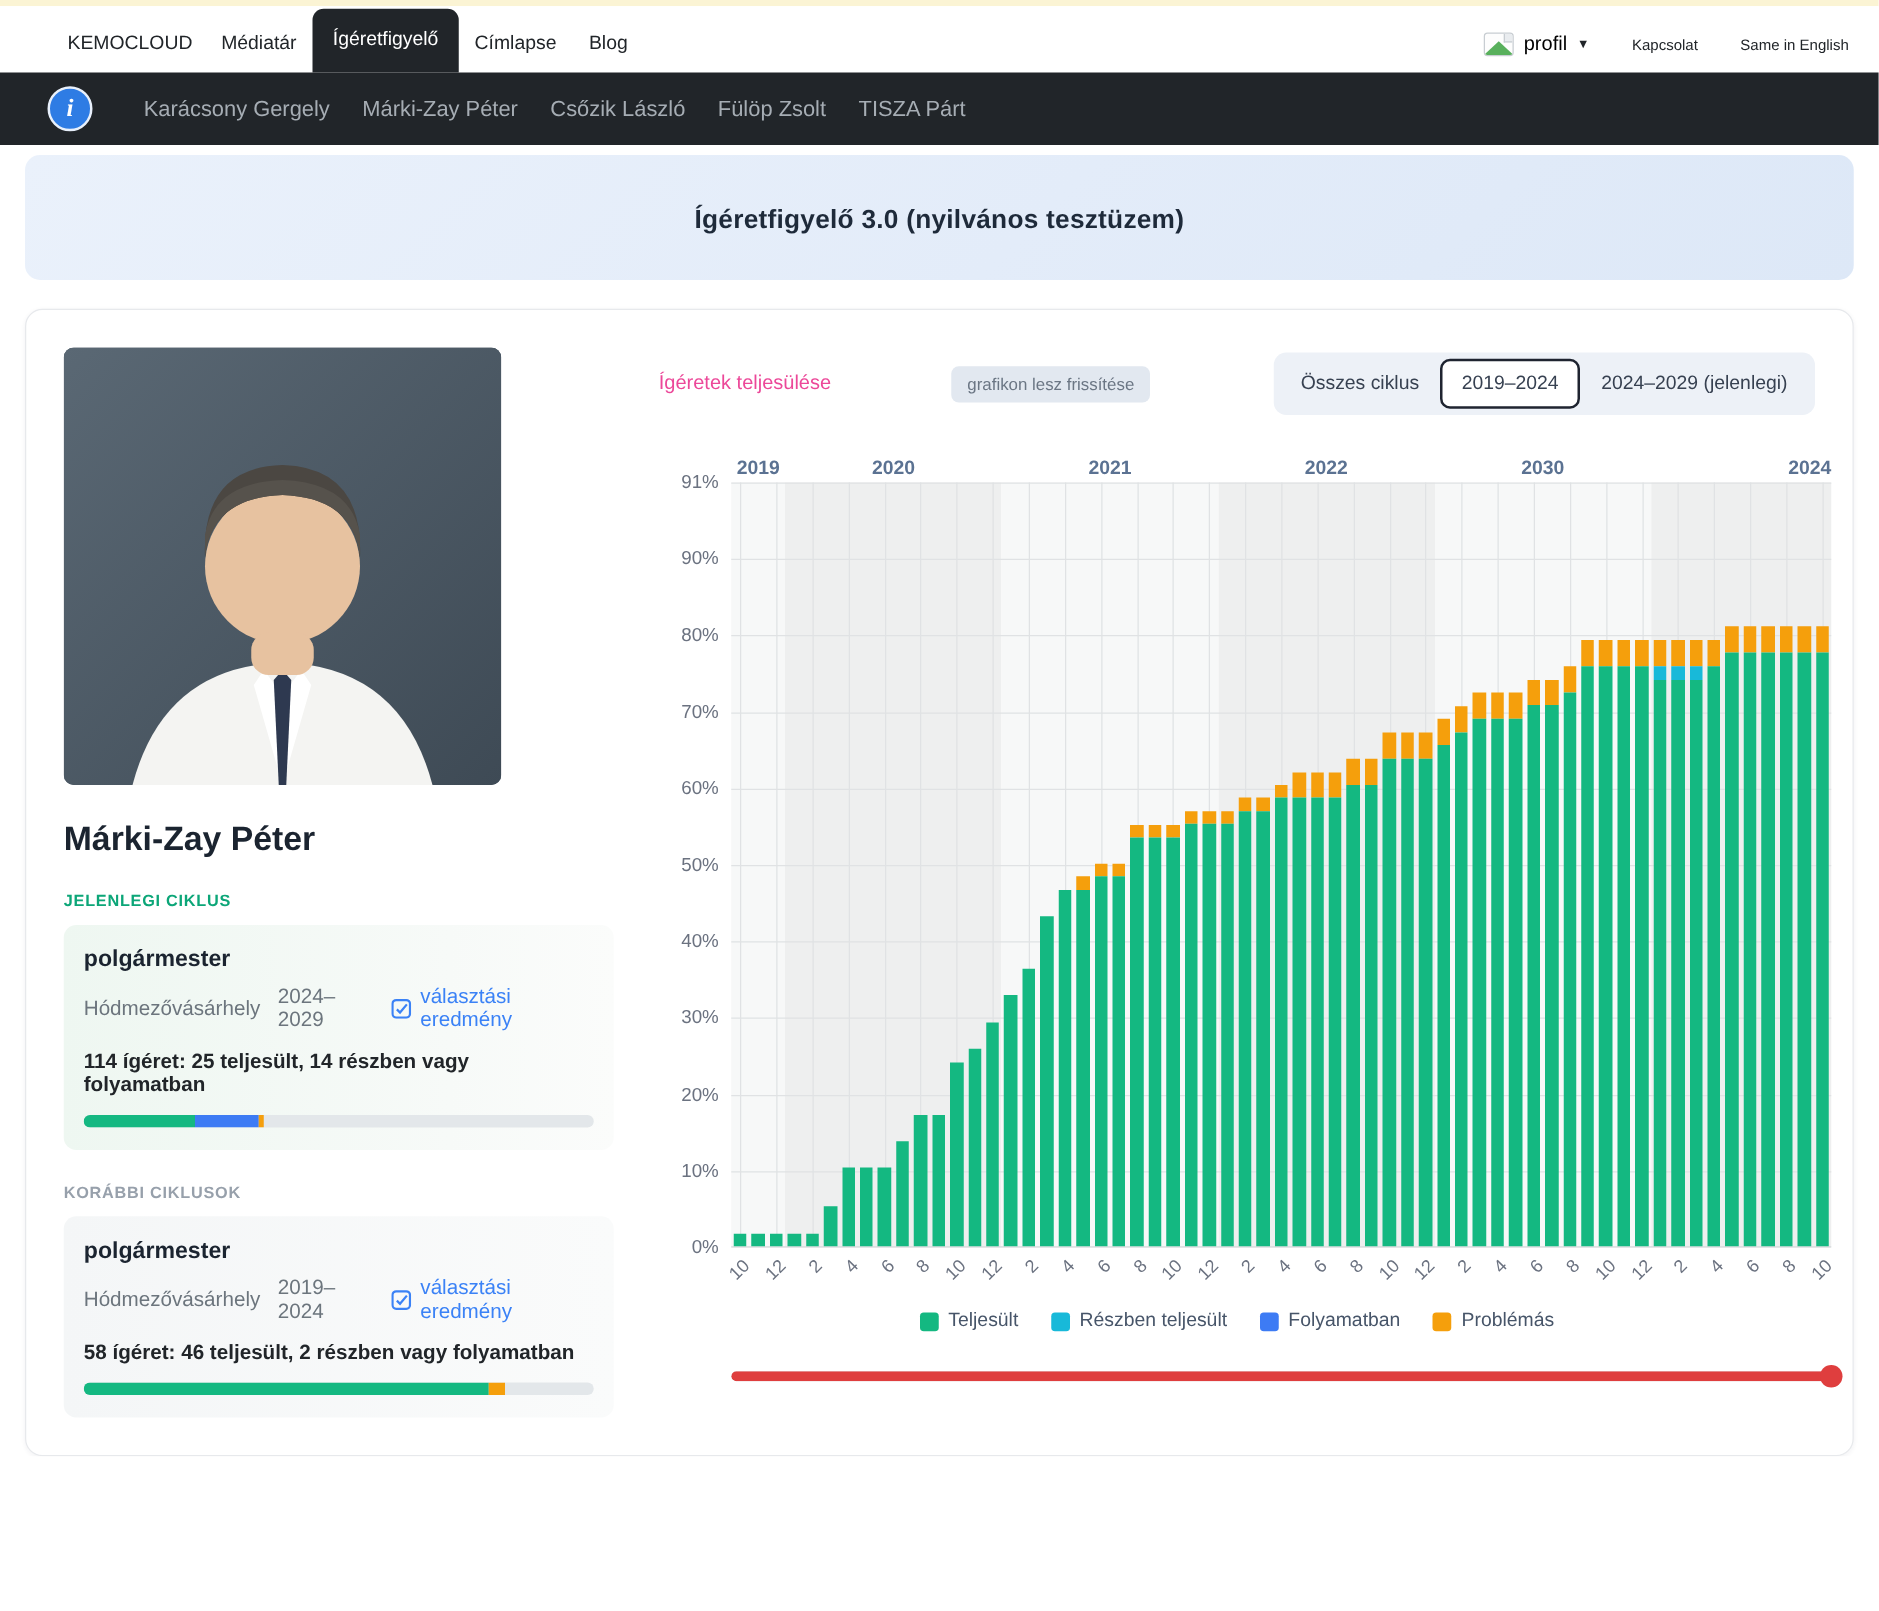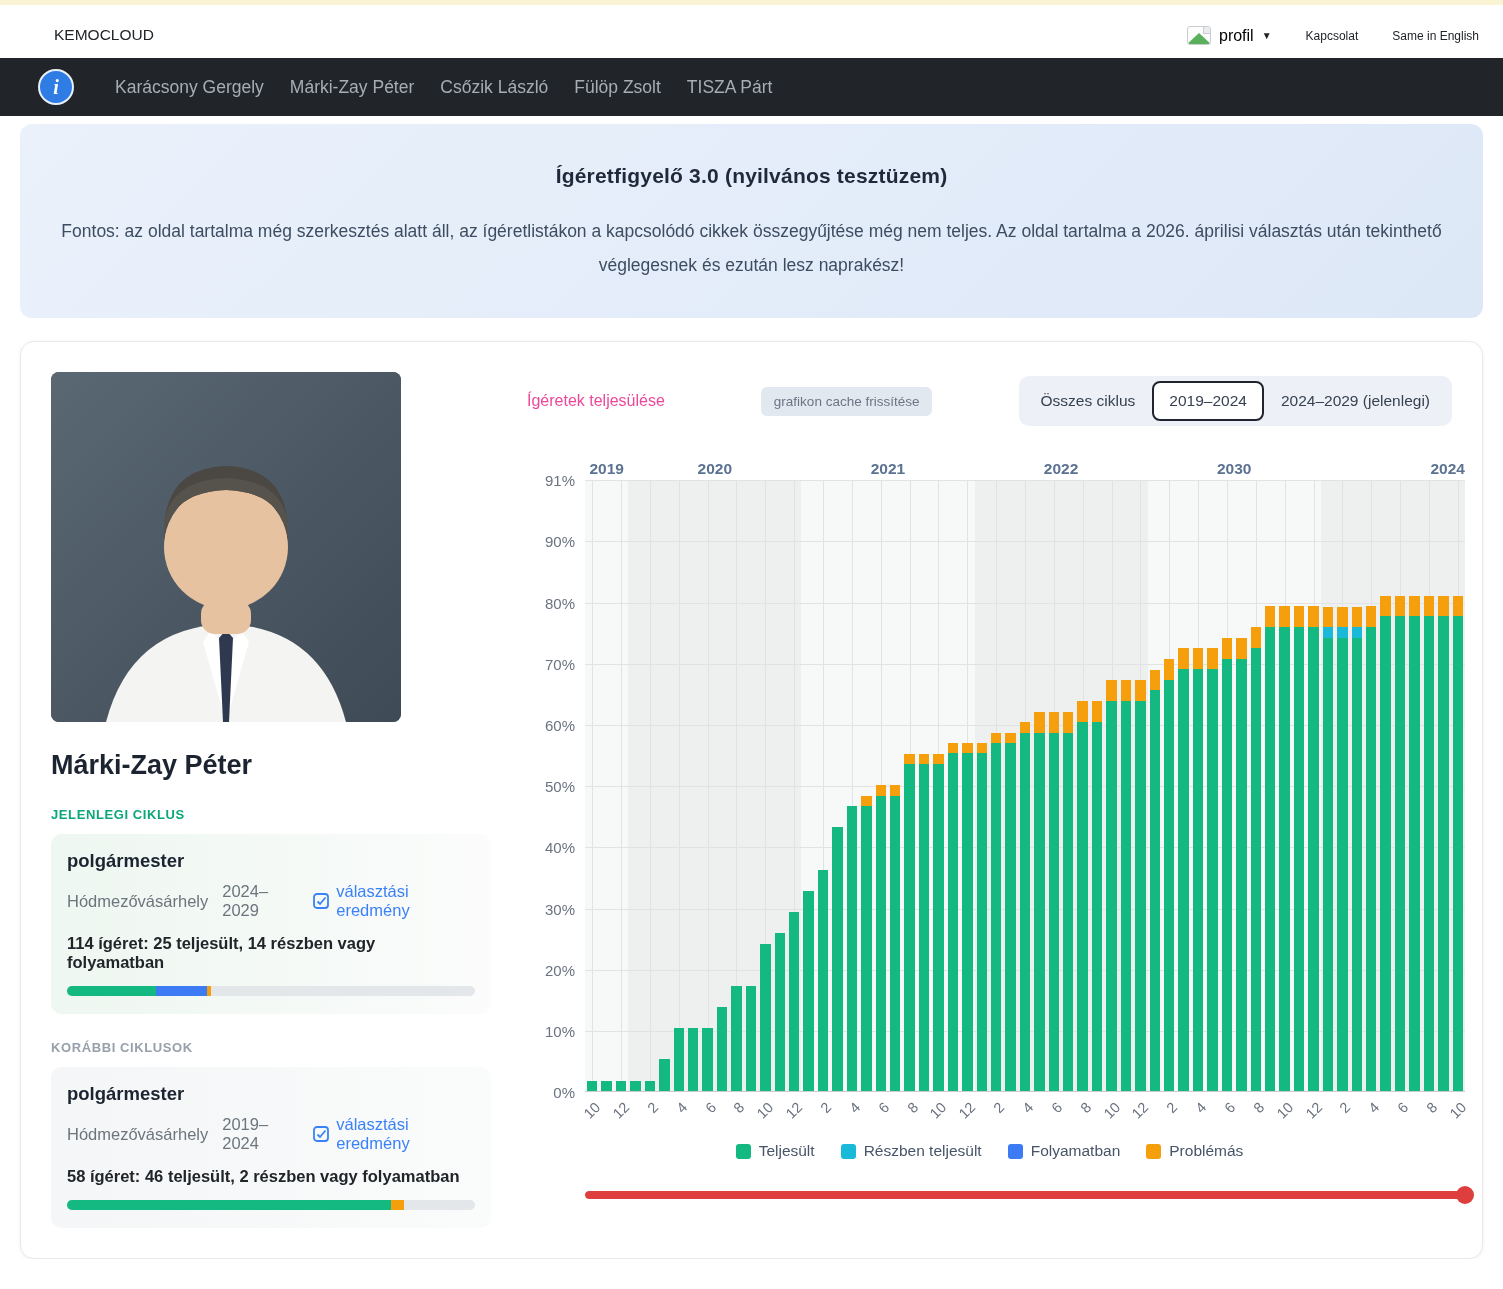--- a/index.html
+++ b/index.html
@@ -85,20 +85,34 @@
   .slider-fill { height:100%; border-radius:4px; }
   .slider-thumb { position:absolute; top:0; width:18px; height:18px; border-radius:50%; }
 </style>
 </head>
 <body>
 
 <div class="top-strip" style="background: rgb(251, 244, 212);"></div>
 
 <header class="top-nav">
   <div class="brand">KEMOCLOUD</div>
+  <ul id="topNavList">
+      <li class="">
+        <a>Médiatár</a>
+      </li>
+      <li class="active">
+        <a>Ígéretfigyelő</a>
+      </li>
+      <li class="">
+        <a>Címlapse</a>
+      </li>
+      <li class="">
+        <a>Blog</a>
+      </li>
+    </ul>
   <div class="spacer"></div>
   <div class="right">
     <div class="profil-wrap">
       <span class="avatar-img">
           <span class="hill"></span>
           <span class="fold"></span>
         </span>
       <span>profil</span>
       <span class="caret">▼</span>
     </div>
@@ -115,21 +129,20 @@
       <a>Karácsony Gergely</a>
       <a>Márki-Zay Péter</a>
       <a>Csőzik László</a>
       <a>Fülöp Zsolt</a>
       <a>TISZA Párt</a>
     </div>
 </nav>
 
 <section class="hero">
   <h1>Ígéretfigyelő 3.0 (nyilvános tesztüzem)</h1>
-  <p>Fontos: az oldal tartalma még szerkesztés alatt áll, az ígéretlistákon a kapcsolódó cikkek összegyűjtése még nem teljes. Az oldal tartalma a 2026. áprilisi választás után tekinthető véglegesnek és ezután lesz naprakész!</p>
 </section>
 
 <main class="card">
 
   <div class="left-col">
     <svg class="portrait" viewBox="0 0 350 350" xmlns="http://www.w3.org/2000/svg">
       <rect width="350" height="350" fill="#4d5a66"></rect>
       <rect width="350" height="350" fill="url(#g1)"></rect>
       <defs>
         <linearGradient id="g1" x1="0" y1="0" x2="1" y2="1">
@@ -188,21 +201,21 @@
       <div class="pbar" id="pbarPrevious">
           <div class="seg" style="width: 79.3%; background: rgb(20, 184, 129);"></div>
           <div class="seg" style="width: 3.4%; background: rgb(245, 159, 12);"></div>
         </div>
     </div>
   </div>
 
   <div class="right-col">
     <div class="chart-header">
       <div class="chart-title">Ígéretek teljesülése</div>
-      <button class="cache-btn">grafikon cache frissítése</button>
+      <button class="cache-btn">grafikon lesz frissítése</button>
       <div class="tabs" id="tabGroup">
           <button class="tab">Összes ciklus</button>
           <button class="tab active">2019–2024</button>
           <button class="tab">2024–2029 (jelenlegi)</button>
         </div>
     </div>
 
     <div class="chart-wrap">
       <div class="plot" id="plot">
           <div class="band" style="left: 0px; width: 43.2787px; background: rgb(247, 248, 248);"></div>

